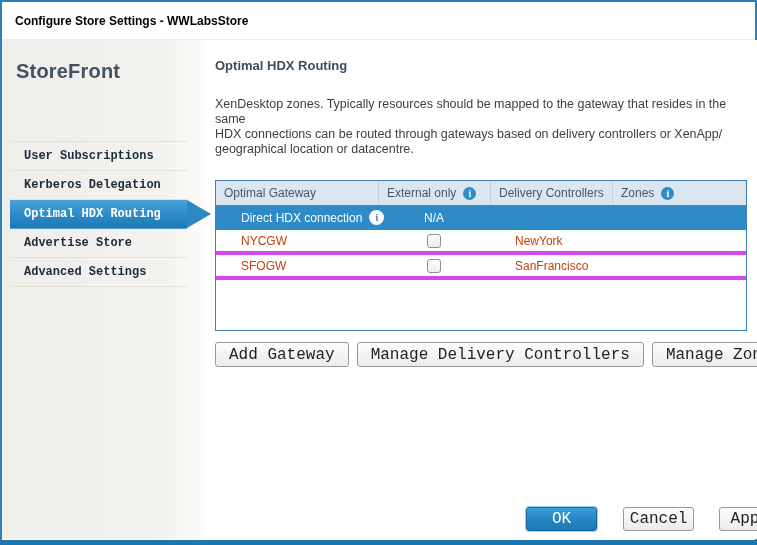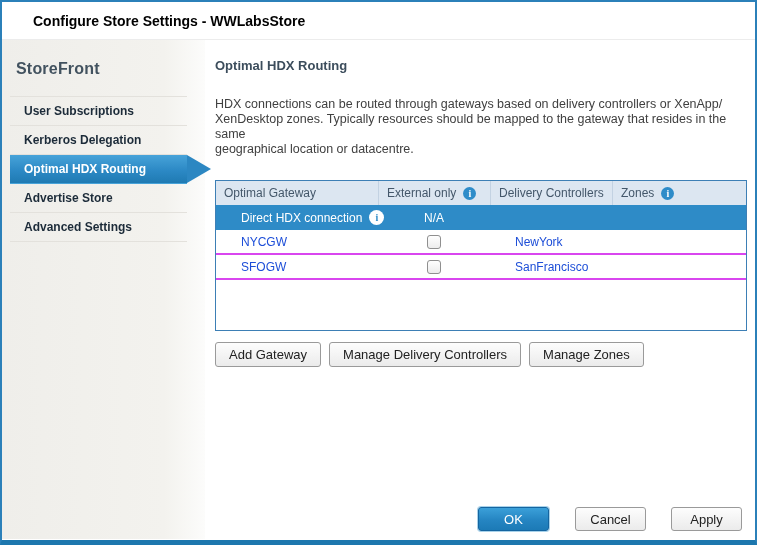--- a/index.html
+++ b/index.html
@@ -18,44 +18,45 @@
   }
   
   .titlebar {
     height: 38px;
     background: #ffffff;
     display: flex; align-items: center;
     padding-left: 13px;
     border-bottom: 1px solid #ececec;
   }
   .titlebar .title {
-    font-size: 14px; font-weight: bold; color: #000000; margin-left: 18px;
+    font-size: 12px; font-weight: bold; color: #000000;
   }
   
   .content {
     display: flex;
     height: 499px;
   }
   
   .sidebar {
     width: 203px; flex: 0 0 203px;
     background: linear-gradient(to right, #efeeea 0%, #f3f2ee 80%, #fcfcfb 100%);
     position: relative;
     z-index: 2;
   }
   .brand {
     margin: 20px 0 0 14px;
-    font-size: 16px; font-weight: bold;
+    font-size: 20px; font-weight: bold;
     color: #42525f;
     letter-spacing: 0.2px;
   }
   .nav {
-    margin: 18px 0 0 8px;
+    margin: 58px 0 0 8px;
     width: 177px;
     border-top: 1px solid #e3e1dc;
+    font-family: Liberation Mono, monospace;
   }
   .nav-item {
     height: 29px;
     line-height: 28px;
     padding-left: 14px;
     font-size: 12px; font-weight: bold;
     color: #1c2b39;
     border-bottom: 1px solid #e3e1dc;
     position: relative;
     cursor: pointer;
@@ -119,22 +120,22 @@
     white-space: nowrap;
   }
   .t-header .h-cell + .h-cell { border-left: 1px solid #c3d2e2; }
   .t-row {
     display: grid;
     grid-template-columns: 162px 112px 122px 1fr;
     height: 25px;
     align-items: center;
     flex: 0 0 25px;
     background: #ffffff;
-    border-bottom: 2px solid #d946ef;
-    color: #1d4ed8;
+    border-bottom: 4px solid #d946ef;
+    color: #c2410c;
     cursor: default;
   }
   .t-row .cell { padding-left: 25px; display: flex; align-items: center; white-space: nowrap; }
   .t-row .cell.center { justify-content: center; padding-left: 0; }
   .t-row.selected {
     background: #2e8bc7;
     color: #ffffff;
     border-bottom: none;
   }
   .t-row.selected .na { font-weight: normal; }
@@ -168,22 +169,22 @@
   }
   
   .table-buttons { margin-top: 11px; display: flex; }
   .btn {
     height: 25px;
     padding: 0 13px;
     margin-right: 8px;
     background: linear-gradient(to bottom, #fdfdfd, #ebebeb);
     border: 1px solid #9a9a9a;
     border-radius: 3px;
-    font-family: Liberation Sans, sans-serif;
-    font-size: 13px;
+    font-family: Liberation Mono, monospace;
+    font-size: 16px;
     color: #222222;
     cursor: pointer;
     white-space: nowrap;
   }
   .footer-buttons {
     position: absolute;
     right: 13px; bottom: 8px;
     display: flex; align-items: center;
   }
   .footer-buttons .btn { width: 71px; padding: 0; margin: 0; height: 24px; }
@@ -227,22 +228,22 @@
           <span>Advanced Settings</span>
         </div>
       </nav>
     </aside>
 
     <main class="main">
 
       <h1 class="page-heading">Optimal HDX Routing</h1>
 
       <div class="description">
+        <div>XenDesktop zones. Typically resources should be mapped to the gateway that resides in the same</div>
         <div>HDX connections can be routed through gateways based on delivery controllers or XenApp/</div>
-        <div>XenDesktop zones. Typically resources should be mapped to the gateway that resides in the same</div>
         <div>geographical location or datacentre.</div>
       </div>
 
       <div class="gateway-table">
 
         <div class="t-header">
           <div class="h-cell">
             <span>Optimal Gateway</span>
           </div>
           <div class="h-cell">

